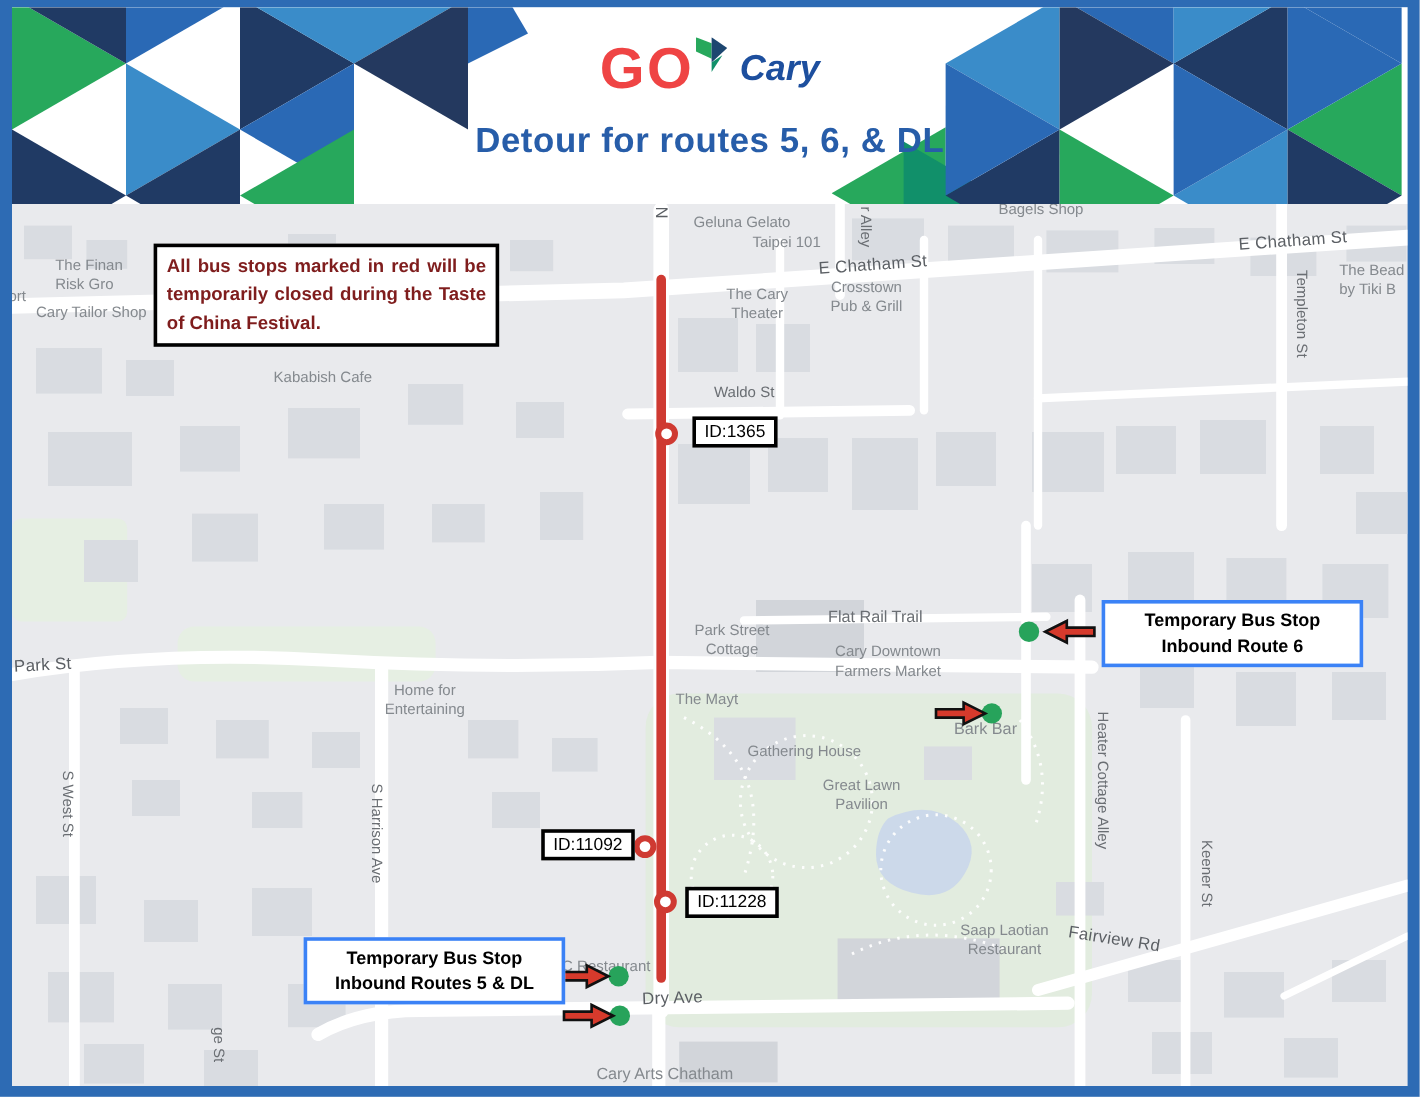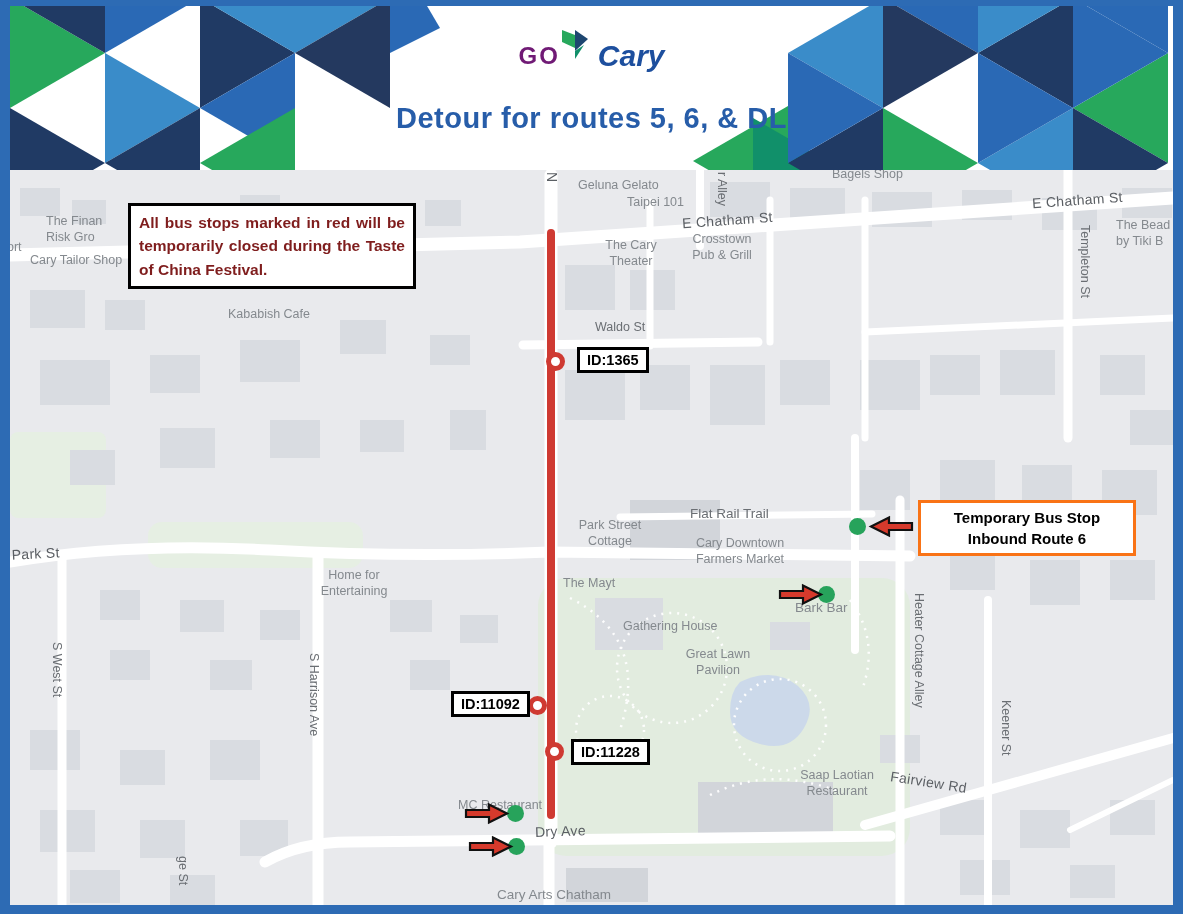--- a/index.html
+++ b/index.html
@@ -3,38 +3,38 @@
 <meta charset="utf-8">
 <style>
   html,body{margin:0;padding:0;}
   .page{position:relative;width:1183px;height:914px;background:#2d6bb4;font-family:"Liberation Sans",sans-serif;overflow:hidden;}
   
   .header{position:absolute;left:10px;right:10px;top:6px;height:164px;background:#ffffff;overflow:hidden;}
   .mosaic{position:absolute;top:0;height:164px;}
   .mosaic.left{left:0;}
   .mosaic.right{right:0;}
   .brand{position:absolute;left:0;right:0;top:24px;text-align:center;white-space:nowrap;}
-  .brand .go{font-size:24px;font-weight:bold;color:#701a75;letter-spacing:2px;vertical-align:middle;}
+  .brand .go{font-size:48px;font-weight:bold;color:#ef4444;letter-spacing:2px;vertical-align:middle;}
   .brand .chev{display:inline-block;vertical-align:middle;margin:0 10px 14px 2px;}
   .brand .cary{font-size:30px;font-style:italic;font-weight:600;color:#1d4f9e;vertical-align:middle;}
   .title{position:absolute;left:0;right:0;top:96px;text-align:center;font-size:29px;font-weight:bold;color:#275da9;letter-spacing:.5px;}
   
   .map{position:absolute;left:10px;right:10px;top:170px;height:735px;background:#e9eaed;overflow:hidden;}
   .map svg.base{position:absolute;left:0;top:0;}
   .lab{position:absolute;color:#84898e;font-size:12.5px;line-height:1.25;white-space:pre-line;z-index:2;}
   .lab.center{text-align:center;}
   .lab.street{color:#5b5f64;font-size:14px;letter-spacing:.3px;}
   .lab.street-sm{color:#6a6e73;font-size:12.5px;}
   .vlab{writing-mode:vertical-rl;text-orientation:sideways;}
   
   .route{position:absolute;background:#cf3a32;border-radius:4px;z-index:3;}
   .ring{position:absolute;width:19px;height:19px;box-sizing:border-box;border:5px solid #cf3a32;background:#fff;border-radius:50%;z-index:4;}
   .dot{position:absolute;width:17px;height:17px;background:#27a35b;border-radius:50%;z-index:4;}
-  .idbox{position:absolute;background:#fff;border:3px solid #000;font-weight:bold;font-size:14.5px;color:#000;padding:2px 7px;z-index:5;white-space:nowrap;}
-  .callout{position:absolute;background:#fff;border:3px solid #f97316;font-weight:bold;font-size:15px;color:#000;text-align:center;padding:4px 6px;line-height:1.4;z-index:5;}
+  .idbox{position:absolute;background:#fff;border:3px solid #000;font-weight:normal;font-size:14.5px;color:#000;padding:2px 7px;z-index:5;white-space:nowrap;}
+  .callout{position:absolute;background:#fff;border:3px solid #3b82f6;font-weight:bold;font-size:15px;color:#000;text-align:center;padding:4px 6px;line-height:1.4;z-index:5;}
   .notice{position:absolute;left:118px;top:33px;width:266px;background:#fff;border:3px solid #000;font-weight:bold;font-size:15.5px;color:#7f1d1d;text-align:justify;padding:5px 8px;line-height:1.5;z-index:6;}
   .arrow{position:absolute;z-index:5;}
 </style>
 </head>
 <body>
 
 <div class="page">
 
   <div class="header">
     <svg class="mosaic left" width="430" height="164" viewBox="0 0 430 164">
@@ -272,17 +272,18 @@
           <polygon points="2,8 25,8 25,2.5 43,11.5 25,20.5 25,15 2,15" fill="#d63a2c" stroke="#111" stroke-width="2.2"></polygon>
         </svg>
     </div>
     <div class="arrow" style="left:458px;top:665px;">
       <svg width="46" height="23" viewBox="0 0 46 23">
           <polygon points="2,8 25,8 25,2.5 43,11.5 25,20.5 25,15 2,15" fill="#d63a2c" stroke="#111" stroke-width="2.2"></polygon>
         </svg>
     </div>
 
     <div class="callout" style="left:908px;top:330px;width:200px;">Temporary Bus Stop Inbound Route 6</div>
+    <div class="callout" style="left:243px;top:611px;width:200px;">Temporary Bus Stop Inbound Routes 5 &amp; DL</div>
 
     <div class="notice">All bus stops marked in red will be temporarily closed during the Taste of China Festival.</div>
 
   </div>
 </div>
 
 </body></html>

